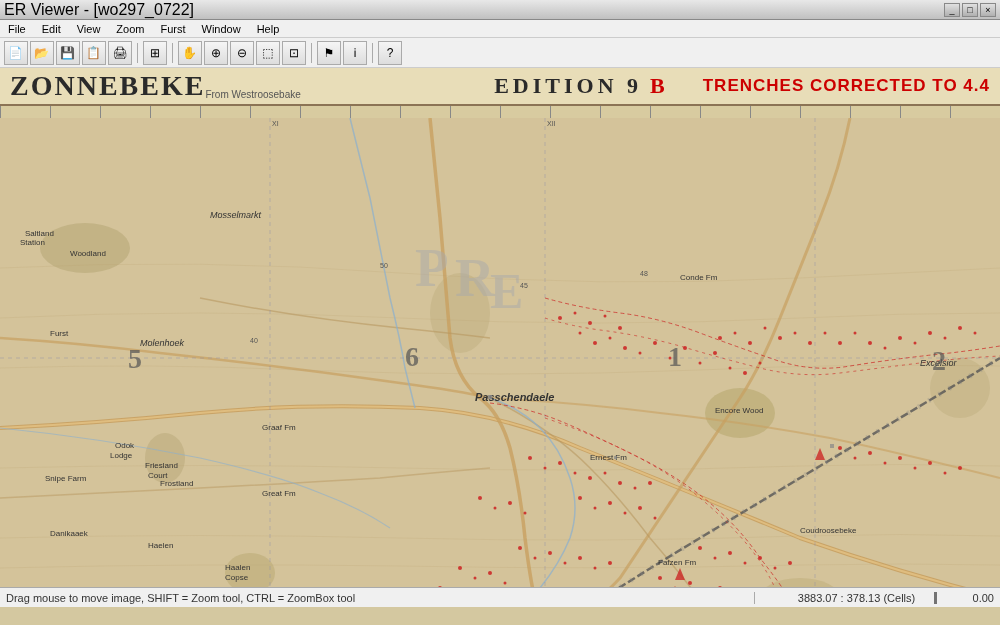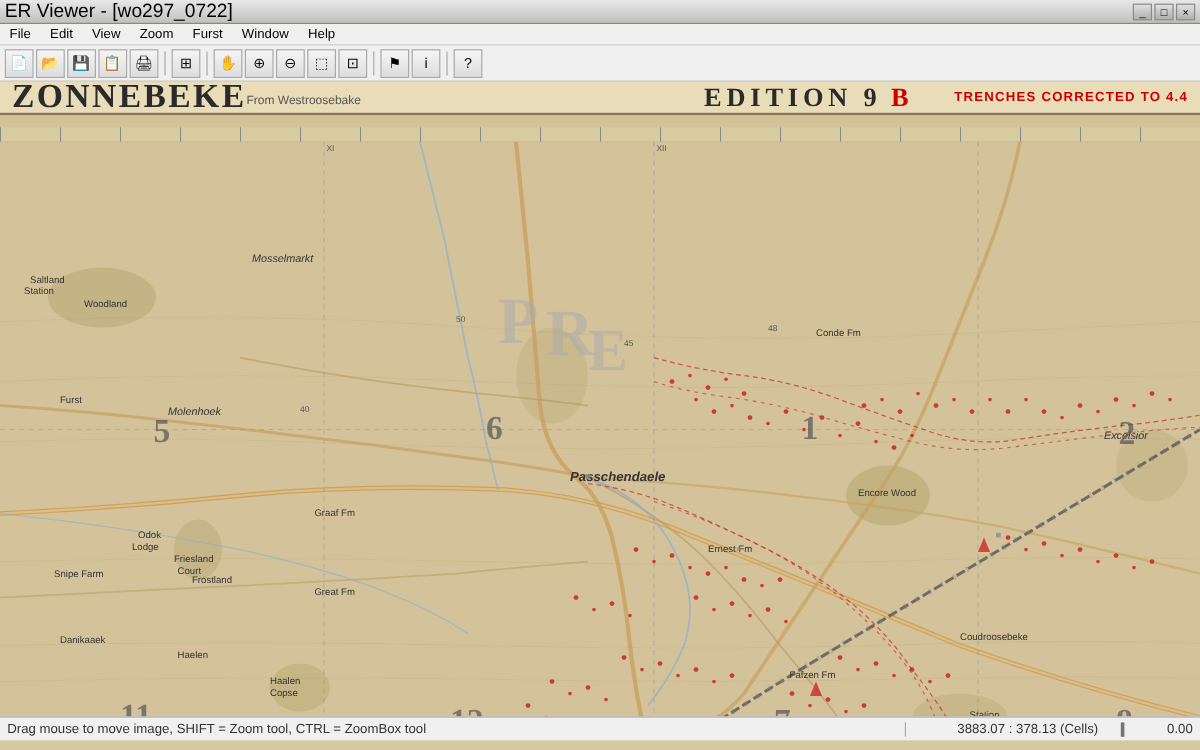--- a/index.html
+++ b/index.html
@@ -81,21 +81,21 @@
       width: 1000px;
       height: 532px;
       overflow: hidden;
       background: #d4c39a;
     }
 
     
     #map-header {
       position: absolute;
       top: 0; left: 0; right: 0;
-      height: 28px;
+      height: 38px;
       background: #e8ddb8;
       border-bottom: 2px solid #8b7355;
       display: flex;
       align-items: center;
       padding: 0 10px;
       z-index: 10;
     }
     .map-title {
       font-family: 'Georgia', serif;
       font-size: 28px;
@@ -122,21 +122,21 @@
       color: #2a2a2a;
       letter-spacing: 4px;
     }
     .edition-b {
       font-family: 'Georgia', serif;
       font-size: 22px;
       font-weight: bold;
       color: #cc0000;
     }
     .trenches-text {
-      font-size: 11px;
+      font-size: 17px;
       font-weight: bold;
       color: #cc0000;
       letter-spacing: 1px;
       margin-left: 30px;
     }
 
     
     #ruler-strip {
       position: absolute;
       top: 38px;
@@ -168,21 +168,21 @@
     #map-svg {
       position: absolute;
       top: 0; left: 0;
       width: 100%;
       height: 100%;
     }
 
     
     #statusbar {
       position: absolute;
-      bottom: 8px; left: 0; right: 0;
+      bottom: 18px; left: 0; right: 0;
       height: 20px;
       background: #f0f0f0;
       border-top: 1px solid #aaa;
       display: flex;
       align-items: center;
       padding: 0 6px;
       font-size: 11px;
       color: #333;
       gap: 0;
     }

